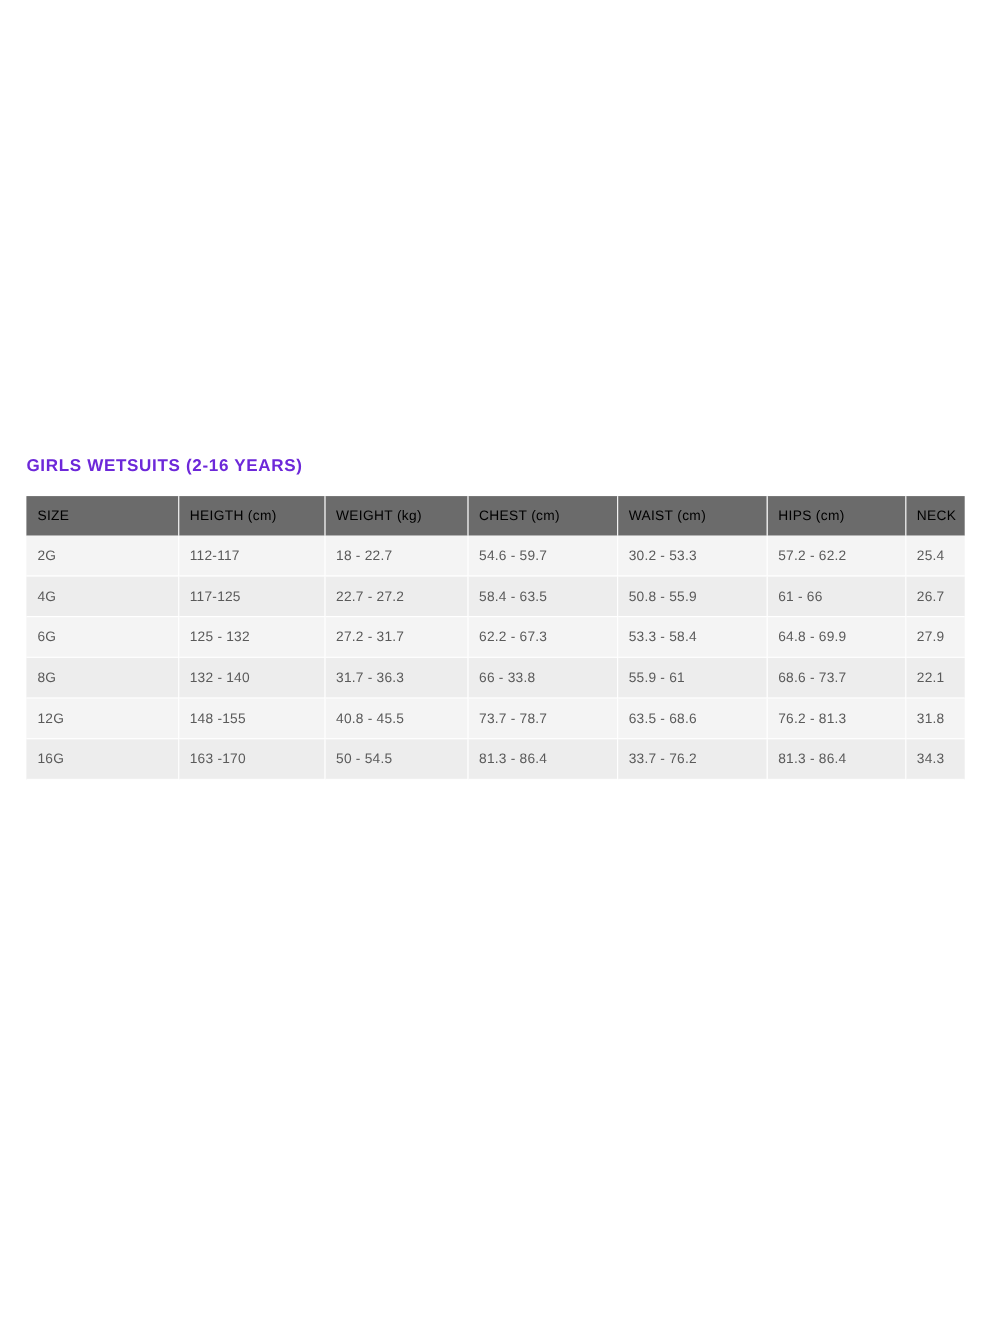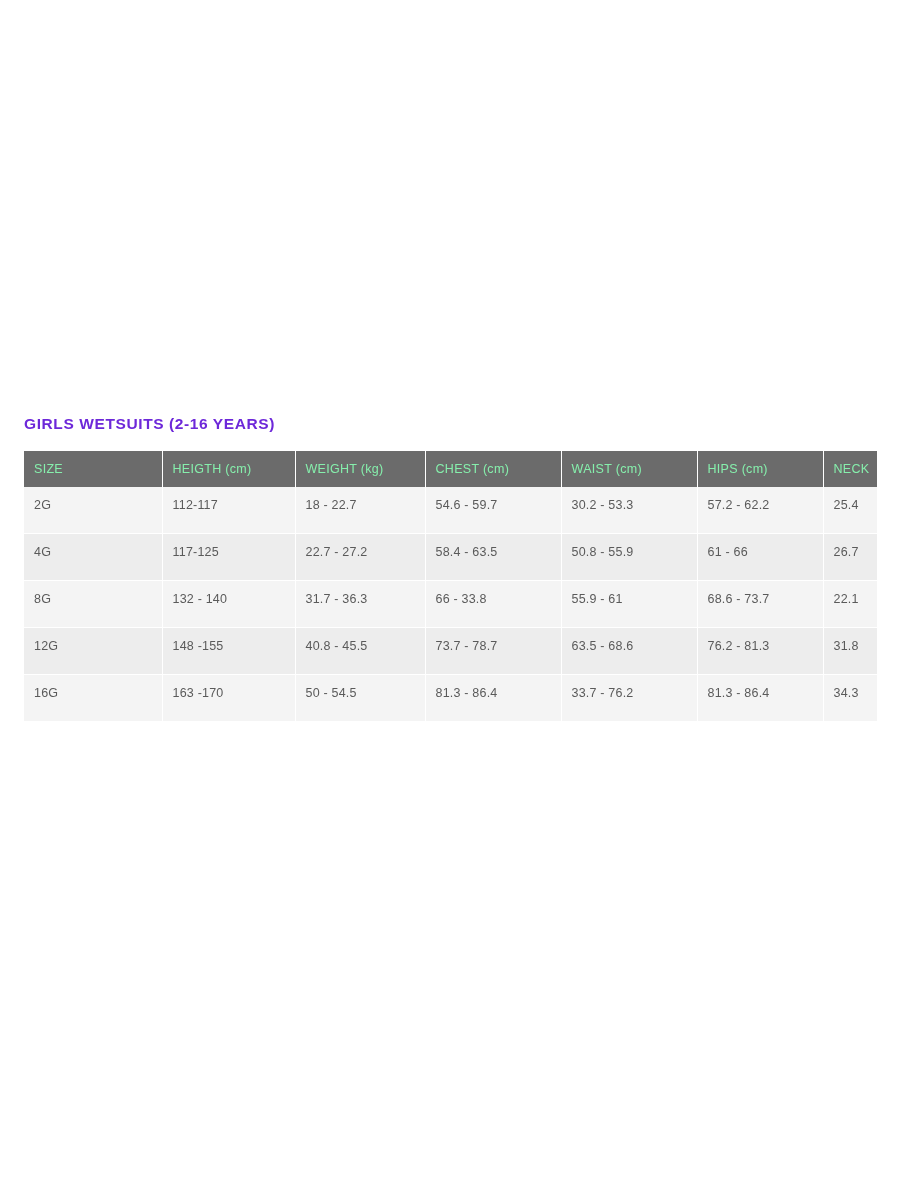--- a/index.html
+++ b/index.html
@@ -38,38 +38,38 @@
     top: 451px;
     width: 853px;
   }
   table.size-table {
     border-collapse: collapse;
     width: 853px;
     table-layout: fixed;
   }
   table.size-table th {
     background: #6b6b6b;
-    color: #86efac;
+    color: #000000;
     font-size: 12.5px;
     font-weight: normal;
     letter-spacing: 0.3px;
     text-align: left;
     padding: 10px 0 10px 10px;
     height: 16px;
     border-right: 1px solid #ffffff;
     vertical-align: middle;
   }
   table.size-table th:last-child {
     border-right: none;
   }
   table.size-table td {
     font-size: 12.5px;
     color: #5a5a5a;
     letter-spacing: 0.2px;
-    padding: 10px 0 20px 10px;
+    padding: 10px 0 10px 10px;
     height: 16px;
     border-right: 1px solid #ffffff;
     border-bottom: 1px solid #ffffff;
     vertical-align: middle;
     background: #f2f2f2;
   }
   table.size-table td:last-child {
     border-right: none;
   }
   table.size-table tbody tr:nth-child(odd) td {
@@ -129,20 +129,29 @@
         <tr>
           <td>4G</td>
           <td>117-125</td>
           <td>22.7 - 27.2</td>
           <td>58.4 - 63.5</td>
           <td>50.8 - 55.9</td>
           <td>61 - 66</td>
           <td>26.7</td>
         </tr>
         <tr>
+          <td>6G</td>
+          <td>125 - 132</td>
+          <td>27.2 - 31.7</td>
+          <td>62.2 - 67.3</td>
+          <td>53.3 - 58.4</td>
+          <td>64.8 - 69.9</td>
+          <td>27.9</td>
+        </tr>
+        <tr>
           <td>8G</td>
           <td>132 - 140</td>
           <td>31.7 - 36.3</td>
           <td>66 - 33.8</td>
           <td>55.9 - 61</td>
           <td>68.6 - 73.7</td>
           <td>22.1</td>
         </tr>
         <tr>
           <td>12G</td>

